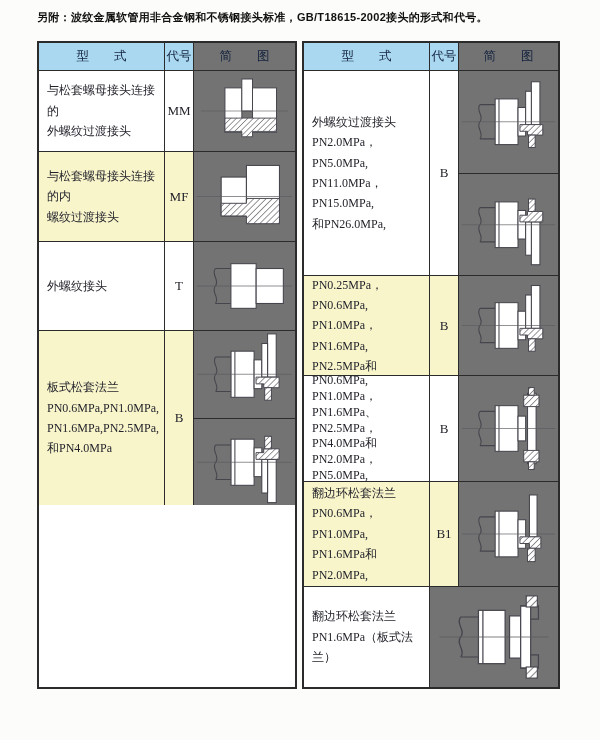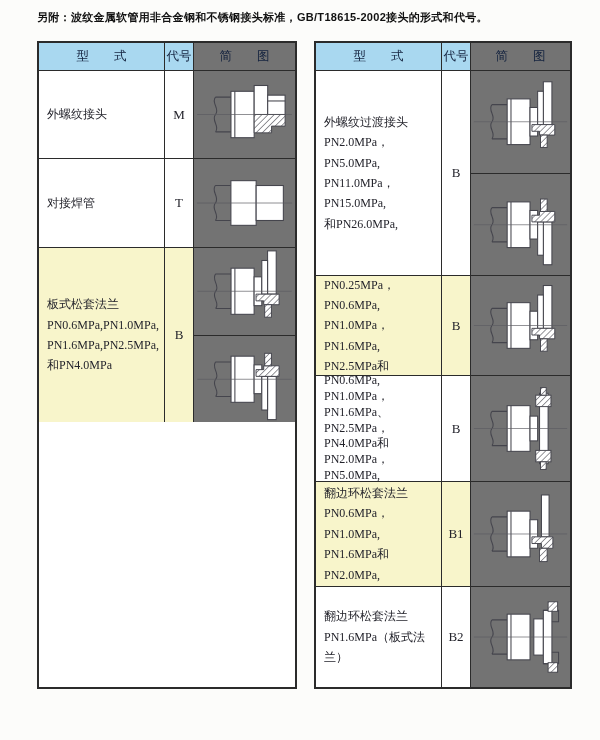--- a/index.html
+++ b/index.html
@@ -4,21 +4,21 @@
 <style>
   :root{
     --page-bg:#fcfcfa; --border:#2b2b2b; --header-bg:#a9d8f0; --header-text:#14233f;
     --highlight-bg:#f8f5cb; --text:#23232b; --dline:#45454d;
   }
   *{box-sizing:border-box;margin:0;padding:0}
   html,body{width:600px;height:740px}
   body{position:relative;background:var(--page-bg);font-family:"Liberation Serif","DejaVu Serif",serif;color:var(--text);overflow:hidden}
   .title{position:absolute;left:37px;top:10px;width:540px;font-family:"Liberation Sans","DejaVu Sans",sans-serif;
          font-weight:bold;font-size:11px;letter-spacing:.3px;color:#111;white-space:nowrap}
-  .tables{position:absolute;left:37px;top:41px;display:flex;gap:17px}
+  .tables{position:absolute;left:37px;top:41px;display:flex;gap:5px}
   .tbl{width:260px;border:2px solid var(--border);background:#fff}
   .row{display:flex;border-top:1px solid var(--border)}
   .row:first-child{border-top:none}
   .hd{height:27px;background:var(--header-bg)}
   .hd .c{display:flex;align-items:center;justify-content:center;
          font-family:"Liberation Sans","DejaVu Sans",sans-serif;font-size:12.5px;color:var(--header-text);font-weight:500}
   .c{border-right:1px solid var(--border);overflow:hidden}
   .c:last-child{border-right:none}
   .ct{width:126px;display:flex;align-items:center;padding:4px 6px 4px 8px;
       font-size:12px;line-height:1.7;white-space:pre-line;text-align:left}
@@ -36,50 +36,69 @@
 
 <div class="tables">
 
   <div class="tbl">
     <div class="row hd">
       <div class="c ct" style="justify-content:center;padding:0">型　　式</div>
       <div class="c cc">代号</div>
       <div class="c cd" style="align-items:center;justify-content:center;flex-direction:row">简　　图</div>
     </div>
 
-    <div class="row" style="height:88px">
+
+
+    <div class="row" style="height:81px">
+      <div class="c ct">与松套螺母接头连接的
+外螺纹过渡接头</div>
+      <div class="c cc">MM</div>
+      <div class="c cd">
+        <div class="diag">
+            <svg viewBox="0 0 104 90" preserveAspectRatio="xMidYMid meet">
+              <defs>
+                <pattern id="hp" width="4.5" height="4.5" patternUnits="userSpaceOnUse" patternTransform="rotate(45)">
+                  <rect width="4.5" height="4.5" fill="#fff"></rect>
+                  <line x1="0" y1="0" x2="0" y2="4.5" stroke="#55555c" stroke-width="1.3"></line>
+                </pattern>
+              </defs>
+              <rect x="30" y="19" width="19" height="50" stroke="#45454d" fill="#fff" stroke-width="1.1"></rect>
+              <rect x="61" y="19" width="27" height="50" stroke="#45454d" fill="#fff" stroke-width="1.1"></rect>
+              <rect x="49" y="9" width="12" height="36" stroke="#45454d" fill="#fff" stroke-width="1.1"></rect>
+              <path d="M30 53 H88 V68 H61 V74 H49 V68 H30 Z" stroke="#45454d" fill="url(#hp)" stroke-width="1"></path>
+              <line x1="3" y1="45" x2="101" y2="45" stroke="#5a5a60" stroke-width="0.7"></line>
+            </svg>
+          </div>
+      </div>
+    </div>
+
+    <div class="row hl" style="height:90px">
+      <div class="c ct">与松套螺母接头连接的内
+螺纹过渡接头</div>
+      <div class="c cc">MF</div>
+      <div class="c cd">
+        <div class="diag">
+            <svg viewBox="0 0 104 90" preserveAspectRatio="xMidYMid meet">
+              <defs>
+                <pattern id="hp" width="4.5" height="4.5" patternUnits="userSpaceOnUse" patternTransform="rotate(45)">
+                  <rect width="4.5" height="4.5" fill="#fff"></rect>
+                  <line x1="0" y1="0" x2="0" y2="4.5" stroke="#55555c" stroke-width="1.3"></line>
+                </pattern>
+              </defs>
+              <rect x="28" y="25" width="26" height="40" stroke="#45454d" fill="#fff" stroke-width="1.1"></rect>
+              <rect x="54" y="13" width="34" height="49" stroke="#45454d" fill="#fff" stroke-width="1.1"></rect>
+              <path d="M28 52 H54 V47 H88 V73 H54 V65 H28 Z" stroke="#45454d" fill="url(#hp)" stroke-width="1"></path>
+              <line x1="3" y1="45" x2="101" y2="45" stroke="#5a5a60" stroke-width="0.7"></line>
+            </svg>
+          </div>
+      </div>
+    </div>
+
+    <div class="row" style="height:89px">
       <div class="c ct">外螺纹接头</div>
-      <div class="c cc">M</div>
-      <div class="c cd">
-        <div class="diag">
-            <svg viewBox="0 0 104 90" preserveAspectRatio="xMidYMid meet">
-              <defs>
-                <pattern id="hp" width="4.5" height="4.5" patternUnits="userSpaceOnUse" patternTransform="rotate(45)">
-                  <rect width="4.5" height="4.5" fill="#fff"></rect>
-                  <line x1="0" y1="0" x2="0" y2="4.5" stroke="#55555c" stroke-width="1.3"></line>
-                </pattern>
-              </defs>
-              <path d="M22 27 C17 33 27 39 22 45 C17 51 27 57 22 63 M22 27 H38 M22 63 H38" stroke="#45454d" fill="none" stroke-width="1.1"></path>
-              <rect x="38" y="21" width="24" height="48" stroke="#45454d" fill="#fff" stroke-width="1.1"></rect>
-              <line x1="42" y1="21" x2="42" y2="69" stroke="#45454d" fill="none" stroke-width="1.1"></line>
-              <rect x="62" y="15" width="14" height="30" stroke="#45454d" fill="#fff" stroke-width="1.1"></rect>
-              <rect x="76" y="25" width="18" height="20" stroke="#45454d" fill="#fff" stroke-width="1.1"></rect>
-              <line x1="76" y1="31" x2="94" y2="31" stroke="#45454d" fill="none" stroke-width="1.1"></line>
-              <path d="M62 45 H94 V57 H80 V64 H62 Z" stroke="#45454d" fill="url(#hp)" stroke-width="1"></path>
-              <line x1="3" y1="45" x2="101" y2="45" stroke="#5a5a60" stroke-width="0.7"></line>
-            </svg>
-          </div>
-      </div>
-    </div>
-
-
-
-
-    <div class="row" style="height:89px">
-      <div class="c ct">对接焊管</div>
       <div class="c cc">T</div>
       <div class="c cd">
         <div class="diag">
             <svg viewBox="0 0 104 90" preserveAspectRatio="xMidYMid meet">
               <defs>
                 <pattern id="hp" width="4.5" height="4.5" patternUnits="userSpaceOnUse" patternTransform="rotate(45)">
                   <rect width="4.5" height="4.5" fill="#fff"></rect>
                   <line x1="0" y1="0" x2="0" y2="4.5" stroke="#55555c" stroke-width="1.3"></line>
                 </pattern>
               </defs>
@@ -280,21 +299,20 @@
               <rect x="72" y="60" width="8" height="14" stroke="#45454d" fill="url(#hp)" stroke-width="1"></rect>
               <line x1="3" y1="45" x2="101" y2="45" stroke="#5a5a60" stroke-width="0.7"></line>
             </svg>
           </div>
       </div>
     </div>
 
     <div class="row" style="height:101px">
       <div class="c ct">翻边环松套法兰
 PN1.6MPa（板式法兰）</div>
-      <div class="c cc">B2</div>
       <div class="c cd">
         <div class="diag">
             <svg viewBox="0 0 104 90" preserveAspectRatio="xMidYMid meet">
               <defs>
                 <pattern id="hp" width="4.5" height="4.5" patternUnits="userSpaceOnUse" patternTransform="rotate(45)">
                   <rect width="4.5" height="4.5" fill="#fff"></rect>
                   <line x1="0" y1="0" x2="0" y2="4.5" stroke="#55555c" stroke-width="1.3"></line>
                 </pattern>
               </defs>
               <path d="M22 27 C17 33 27 39 22 45 C17 51 27 57 22 63 M22 27 H38 M22 63 H38" stroke="#45454d" fill="none" stroke-width="1.1"></path>

